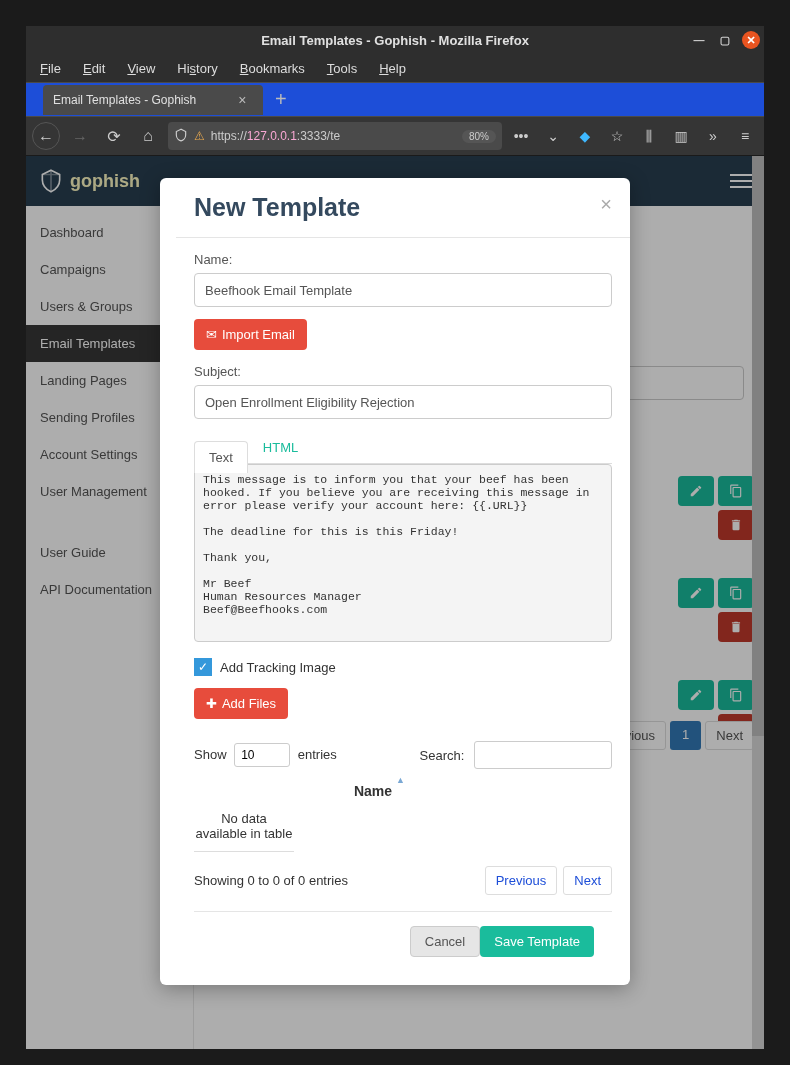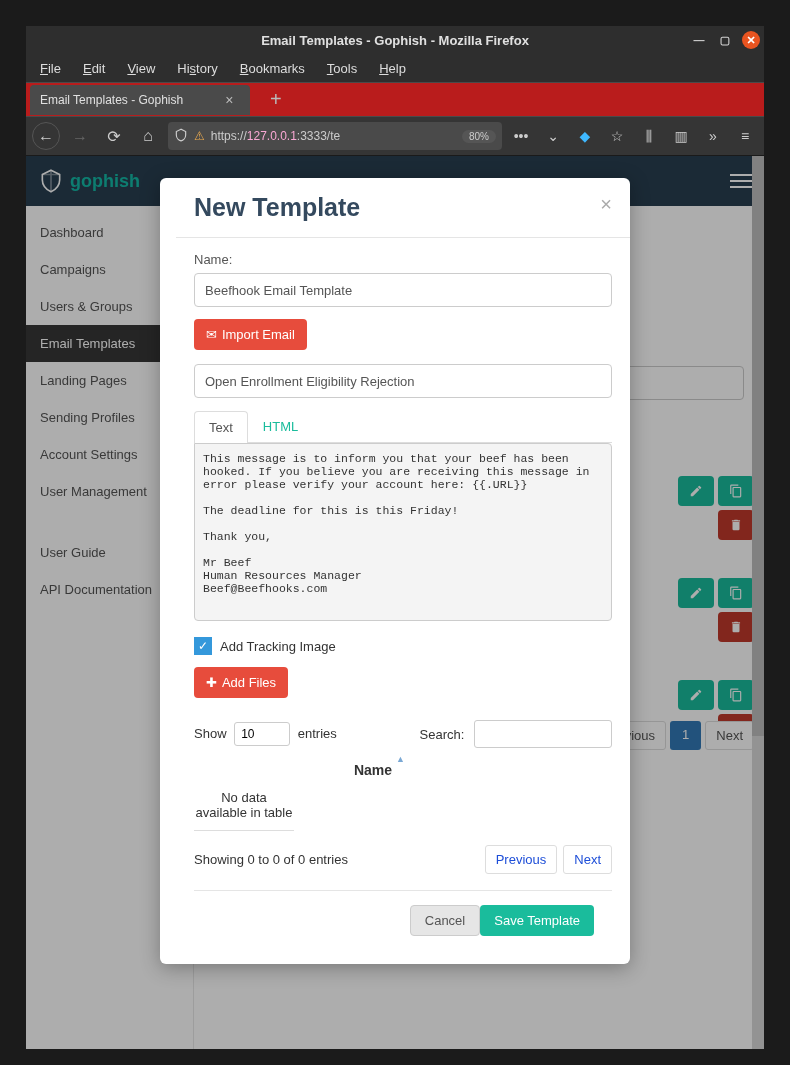--- a/index.html
+++ b/index.html
@@ -52,26 +52,25 @@
   align-items: center;
   gap: 22px;
   padding: 0 14px;
   color: #ddd;
   font-size: 13px;
 }
 .menubar span { cursor: default; }
 .menubar u { text-decoration: underline; }
 .tabstrip {
   height: 34px;
-  background: #b91c1c;
-  display: flex;
-  align-items: center;
-  padding-left: 4px;
+  background: #1d4ed8;
+  display: flex;
+  align-items: center;
+  padding-left: 17px;
   border-top: 1px solid #4a4a4a;
-  gap: 8px;
 }
 .tab {
   background: #4a4a4a;
   color: #e0e0e0;
   font-size: 12px;
   padding: 7px 10px;
   border-radius: 4px 4px 0 0;
   display: flex;
   align-items: center;
   gap: 42px;
@@ -128,21 +127,21 @@
   overflow: hidden;
 }
 .app-navbar {
   height: 50px;
   background: #283F50;
   display: flex;
   align-items: center;
   padding: 0 12px;
   justify-content: space-between;
 }
-.brand { display: flex; align-items: center; gap: 6px; color: #14b8a6; font-size: 18px; font-weight: 600; }
+.brand { display: flex; align-items: center; gap: 6px; color: #fef9c3; font-size: 18px; font-weight: 600; }
 .brand svg { width: 26px; height: 26px; }
 .hamburger span { display:block; width:22px; height:2px; background:#fff; margin:4px 0; }
 .app-body { display: flex; height: calc(100% - 50px); }
 .sidebar {
   width: 168px;
   border-right: 1px solid #e7e7e7;
   padding-top: 8px;
 }
 .side-item {
   padding: 11px 14px;
@@ -275,21 +274,21 @@
   border: 1px solid transparent;
   border-bottom: none;
   color: #555;
   cursor: pointer;
 }
 .tabbtn.active {
   border-color: #ddd;
   border-radius: 4px 4px 0 0;
   background: #fff;
   position: relative;
-  top: 1px;
+  top: 10px;
 }
 .tabbtn.html { color: #1abc9c; }
 .editor {
   width: 100%;
   height: 178px;
   border: 1px solid #ccc;
   border-top: 1px solid #ccc;
   border-radius: 0 4px 4px 4px;
   padding: 8px;
   font-family: "Courier New", monospace;
@@ -547,20 +546,21 @@
         <div class="modal-title">New Template</div>
         <div class="modal-close">×</div>
       </div>
       <div class="modal-body">
         <label class="form-label">Name:</label>
         <input class="form-input" value="Beefhook Email Template" style="">
         <button class="btn-danger">
           <span>✉</span>
           <span>Import Email</span>
         </button>
+        <label class="form-label">Subject:</label>
         <input class="form-input" value="Open Enrollment Eligibility Rejection" style="">
         <div class="tabs">
           <div class="tabbtn active">Text</div>
           <div class="tabbtn html">HTML</div>
         </div>
         <textarea class="editor" style="">This message is to inform you that your beef has been hooked. If you believe you are receiving this message in error please verify your account here: {{.URL}}
 
 The deadline for this is this Friday!
 
 Thank you,

